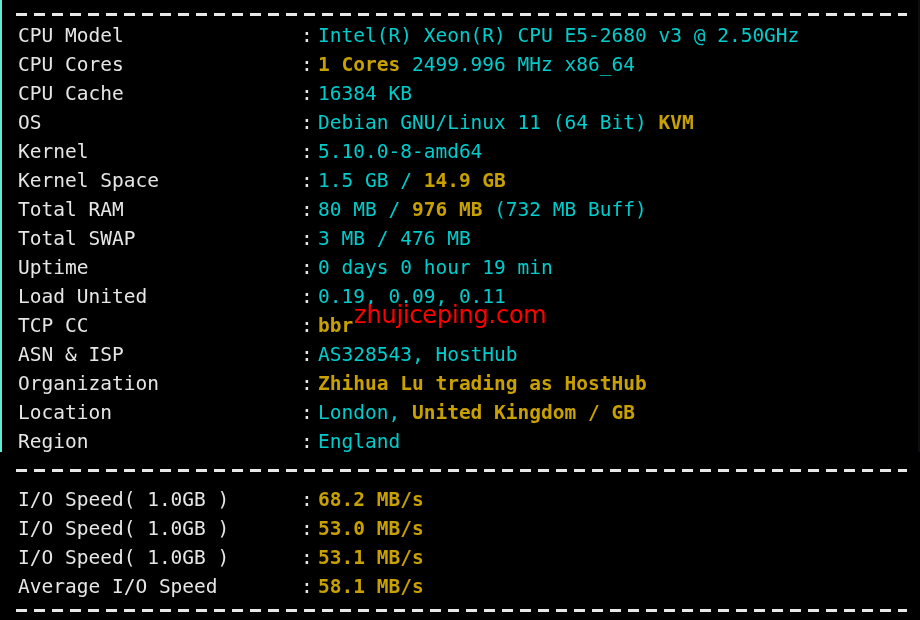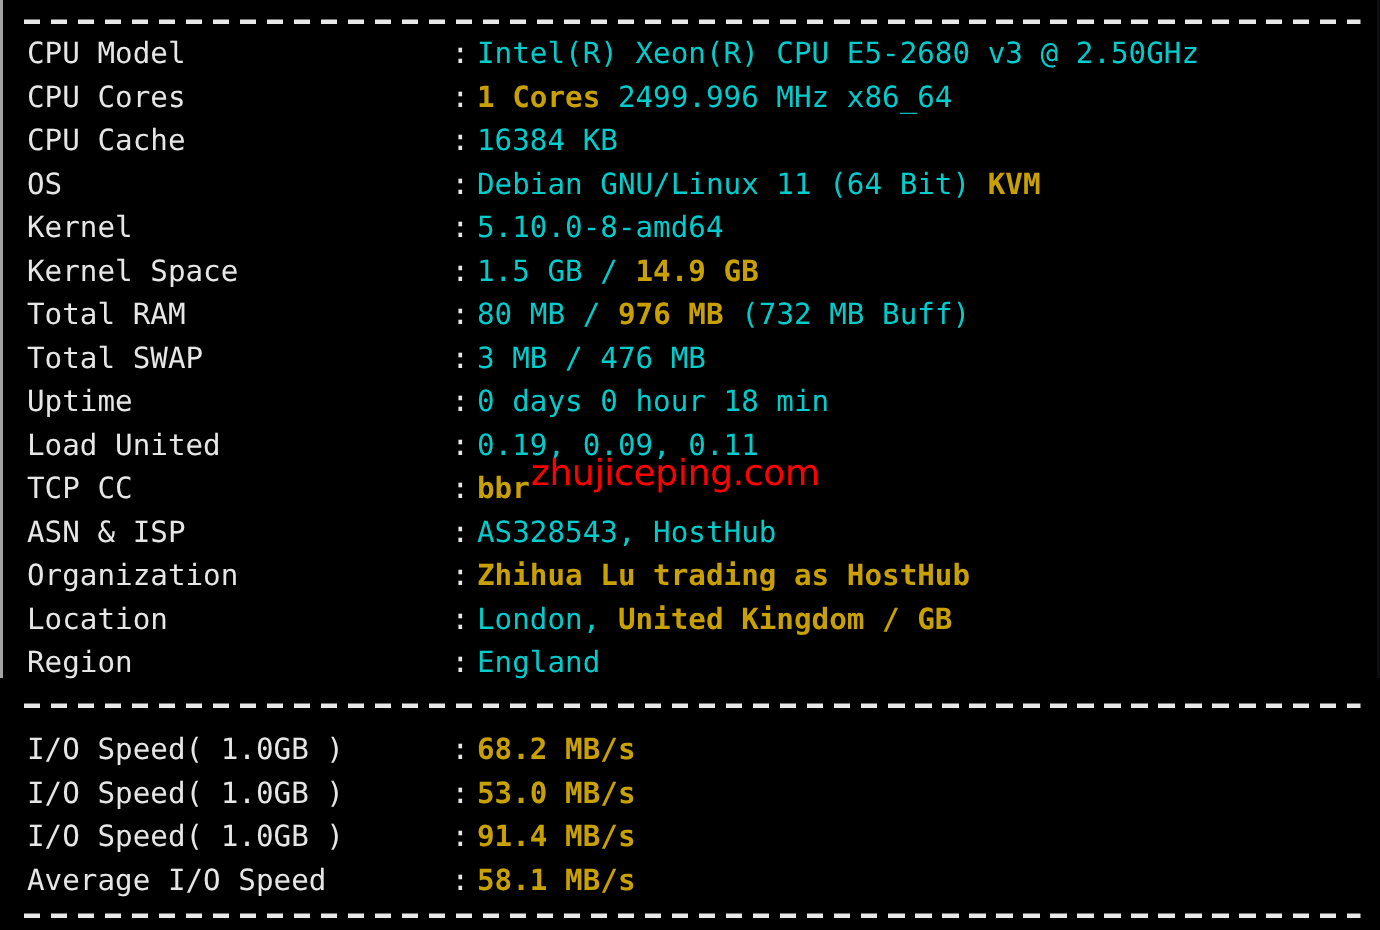--- a/index.html
+++ b/index.html
@@ -14,21 +14,21 @@
     overflow: hidden;
     font-family: "DejaVu Sans Mono", "Liberation Mono", monospace;
   }
 
   #terminal {
     position: relative;
     width: 920px;
     height: 452px;
     background: #000000;
     box-sizing: border-box;
-    border-left: 2px solid #a3a3a3;
+    border-left: 2px solid #5eead4;
     border-right: 2px solid #0d0d0f;
     padding-left: 36px;
   }
 
   
   .sep {
     position: absolute;
     left: 14px;
     width: 891px;
     height: 3px;
@@ -106,35 +106,35 @@
 
   <div class="rows rows-sysinfo">
       <div class="row"><span class="label">CPU Model</span><span class="colon">:</span><span class="value"><span class="c-cyan">Intel(R) Xeon(R) CPU E5-2680 v3 @ 2.50GHz</span></span></div>
       <div class="row"><span class="label">CPU Cores</span><span class="colon">:</span><span class="value"><span class="c-yellow">1 Cores </span><span class="c-cyan">2499.996 MHz x86_64</span></span></div>
       <div class="row"><span class="label">CPU Cache</span><span class="colon">:</span><span class="value"><span class="c-cyan">16384 KB</span></span></div>
       <div class="row"><span class="label">OS</span><span class="colon">:</span><span class="value"><span class="c-cyan">Debian GNU/Linux 11 (64 Bit) </span><span class="c-yellow">KVM</span></span></div>
       <div class="row"><span class="label">Kernel</span><span class="colon">:</span><span class="value"><span class="c-cyan">5.10.0-8-amd64</span></span></div>
       <div class="row"><span class="label">Kernel Space</span><span class="colon">:</span><span class="value"><span class="c-cyan">1.5 GB </span><span class="c-cyan">/ </span><span class="c-yellow">14.9 GB</span></span></div>
       <div class="row"><span class="label">Total RAM</span><span class="colon">:</span><span class="value"><span class="c-cyan">80 MB </span><span class="c-cyan">/ </span><span class="c-yellow">976 MB </span><span class="c-cyan">(732 MB Buff)</span></span></div>
       <div class="row"><span class="label">Total SWAP</span><span class="colon">:</span><span class="value"><span class="c-cyan">3 MB / 476 MB</span></span></div>
-      <div class="row"><span class="label">Uptime</span><span class="colon">:</span><span class="value"><span class="c-cyan">0 days 0 hour 18 min</span></span></div>
+      <div class="row"><span class="label">Uptime</span><span class="colon">:</span><span class="value"><span class="c-cyan">0 days 0 hour 19 min</span></span></div>
       <div class="row"><span class="label">Load United</span><span class="colon">:</span><span class="value"><span class="c-cyan">0.19, 0.09, 0.11</span></span></div>
       <div class="row"><span class="label">TCP CC</span><span class="colon">:</span><span class="value"><span class="c-yellow">bbr</span></span></div>
       <div class="row"><span class="label">ASN &amp; ISP</span><span class="colon">:</span><span class="value"><span class="c-cyan">AS328543, HostHub</span></span></div>
       <div class="row"><span class="label">Organization</span><span class="colon">:</span><span class="value"><span class="c-yellow">Zhihua Lu trading as HostHub</span></span></div>
       <div class="row"><span class="label">Location</span><span class="colon">:</span><span class="value"><span class="c-cyan">London, </span><span class="c-yellow">United Kingdom / GB</span></span></div>
       <div class="row"><span class="label">Region</span><span class="colon">:</span><span class="value"><span class="c-cyan">England</span></span></div>
     </div>
 
   <div class="sep sep-mid"></div>
 
   <div class="rows rows-io">
       <div class="row"><span class="label">I/O Speed( 1.0GB )</span><span class="colon">:</span><span class="value"><span class="c-yellow">68.2 MB/s</span></span></div>
       <div class="row"><span class="label">I/O Speed( 1.0GB )</span><span class="colon">:</span><span class="value"><span class="c-yellow">53.0 MB/s</span></span></div>
-      <div class="row"><span class="label">I/O Speed( 1.0GB )</span><span class="colon">:</span><span class="value"><span class="c-yellow">91.4 MB/s</span></span></div>
+      <div class="row"><span class="label">I/O Speed( 1.0GB )</span><span class="colon">:</span><span class="value"><span class="c-yellow">53.1 MB/s</span></span></div>
       <div class="row"><span class="label">Average I/O Speed</span><span class="colon">:</span><span class="value"><span class="c-yellow">58.1 MB/s</span></span></div>
     </div>
 
   <div class="sep sep-bottom"></div>
 
   <div id="watermark">zhujiceping.com</div>
 
 </div>
 
 </body></html>

